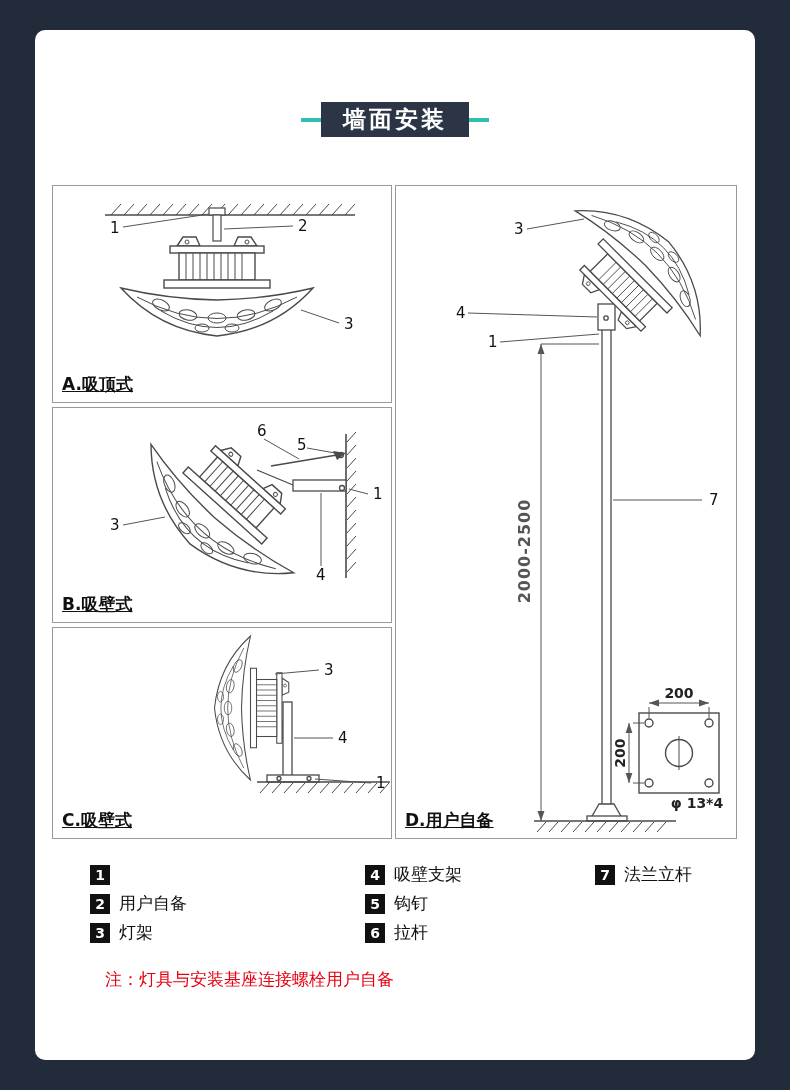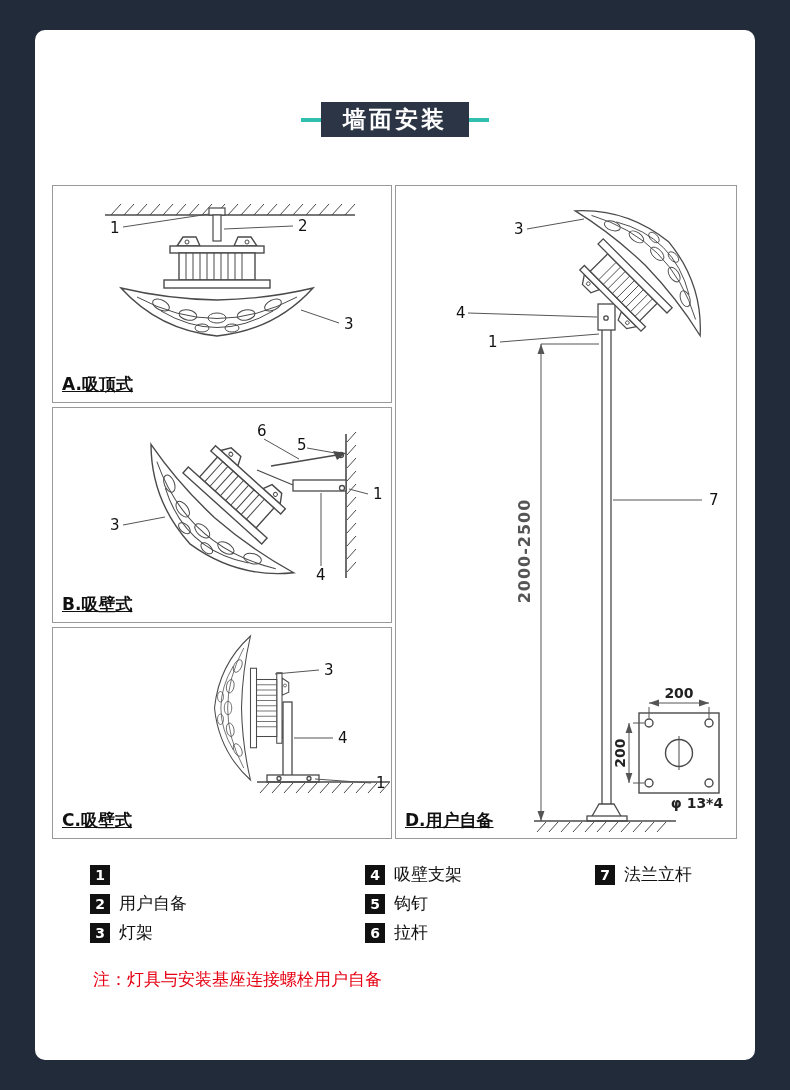--- a/index.html
+++ b/index.html
@@ -44,21 +44,21 @@
     align-items:center;
   }
   .legend-item { display:flex; align-items:center; gap:9px; }
   .lnum {
     width:20px; height:20px; background:#111; color:#fff;
     font-size:14px; font-weight:bold;
     display:flex; align-items:center; justify-content:center; flex:none;
   }
   .llabel { font-size:17px; color:#111; white-space:nowrap; }
   .note {
-    position:absolute; left:58px; top:938px;
+    position:absolute; left:70px; top:938px;
     color:#e60012; font-size:17px; white-space:nowrap;
   }
 </style>
 </head>
 <body>
 
 <svg width="0" height="0" style="position:absolute">
   <defs>
     <g id="lamp-sym">
       <g fill="#fff" stroke="#4a4a4a" stroke-width="1.4">

